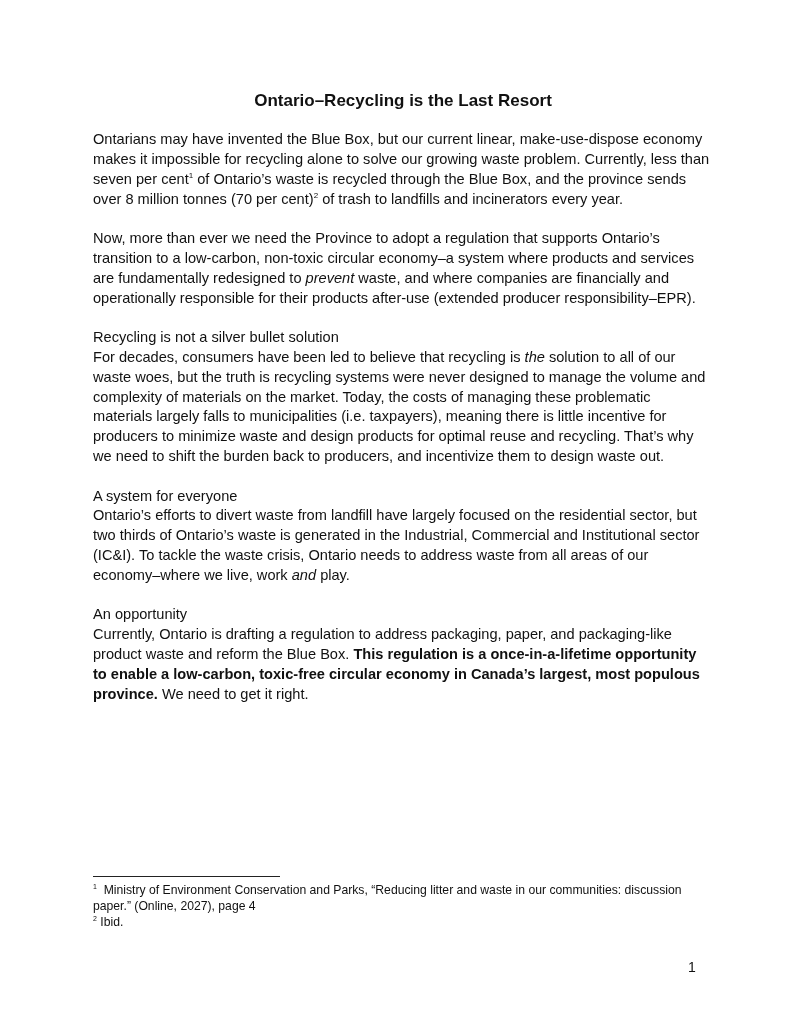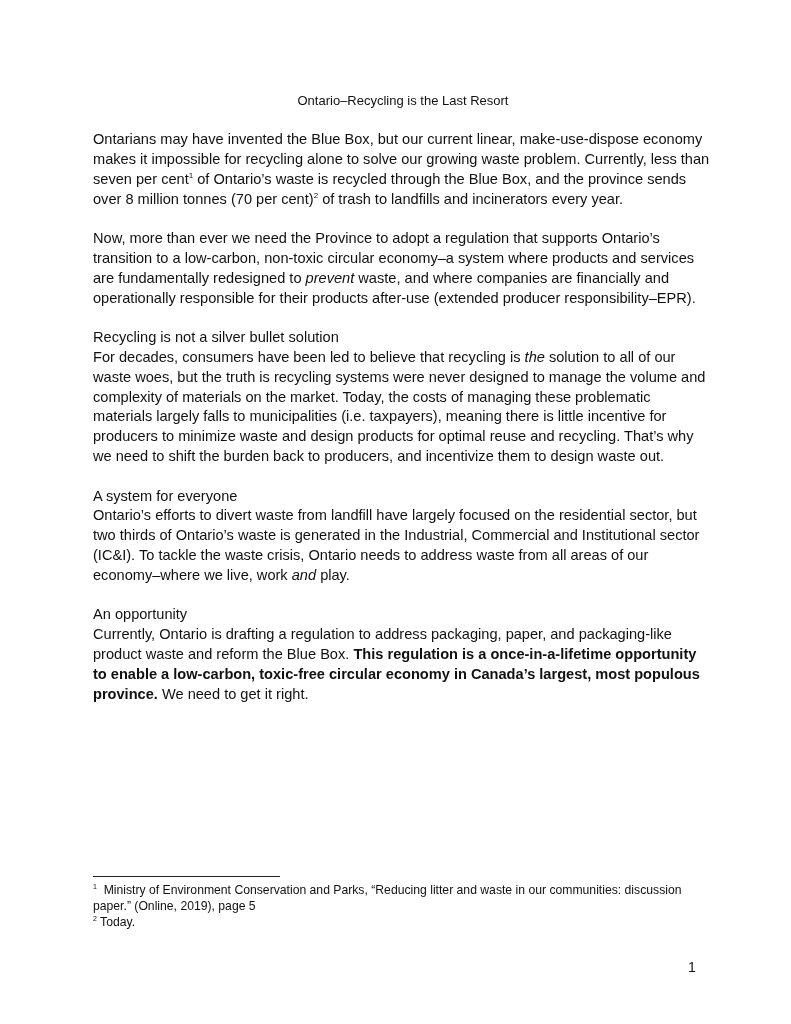--- a/index.html
+++ b/index.html
@@ -25,23 +25,23 @@
     .content {
       position: absolute;
       left: 93px;
       top: 91px;
       width: 620px;
       font-size: 14.6px;
       line-height: 19.8px;
     }
     .title {
       text-align: center;
-      font-weight: normal;
+      font-weight: bold;
       margin: 0 0 19.5px 0;
-      font-size: 13px;
+      font-size: 17px;
     }
     p {
       margin: 0 0 19.8px 0;
     }
     .heading {
       font-weight: normal;
       display: block;
     }
     sup {
       font-size: 8px;
@@ -94,18 +94,18 @@
     <p><span class="heading">Recycling is not a silver bullet solution</span><span>For decades, consumers have been led to believe that recycling is </span><em>the</em><span> solution to all of our waste woes, but the truth is recycling systems were never designed to manage the volume and complexity of materials on the market. Today, the costs of managing these problematic materials largely falls to municipalities (i.e. taxpayers), meaning there is little incentive for producers to minimize waste and design products for optimal reuse and recycling. That’s why we need to shift the burden back to producers, and incentivize them to design waste out.</span></p>
 
     <p><span class="heading">A system for everyone</span><span>Ontario’s efforts to divert waste from landfill have largely focused on the residential sector, but two thirds of Ontario’s waste is generated in the Industrial, Commercial and Institutional sector (IC&amp;I). To tackle the waste crisis, Ontario needs to address waste from all areas of our economy–where we live, work </span><em>and</em><span> play.</span></p>
 
     <p><span class="heading">An opportunity</span><span>Currently, Ontario is drafting a regulation to address packaging, paper, and packaging-like product waste and reform the Blue Box. </span><strong>This regulation is a once-in-a-lifetime opportunity to enable a low-carbon, toxic-free circular economy in Canada’s largest, most populous province.</strong><span> We need to get it right.</span></p>
   </div>
 
   <div class="footnote-rule"></div>
 
   <div class="footnotes">
-    <div class="fn"><sup>1</sup><span style="white-space: pre-wrap;">  Ministry of Environment Conservation and Parks, “Reducing litter and waste in our communities: discussion paper.” (Online, 2019), page 5</span></div>
-    <div class="fn"><sup>2</sup><span style="white-space: pre-wrap;"> Today.</span></div>
+    <div class="fn"><sup>1</sup><span style="white-space: pre-wrap;">  Ministry of Environment Conservation and Parks, “Reducing litter and waste in our communities: discussion paper.” (Online, 2027), page 4</span></div>
+    <div class="fn"><sup>2</sup><span style="white-space: pre-wrap;"> Ibid.</span></div>
   </div>
 
   <div class="page-number">1</div>
 </div>
 
 </body></html>

